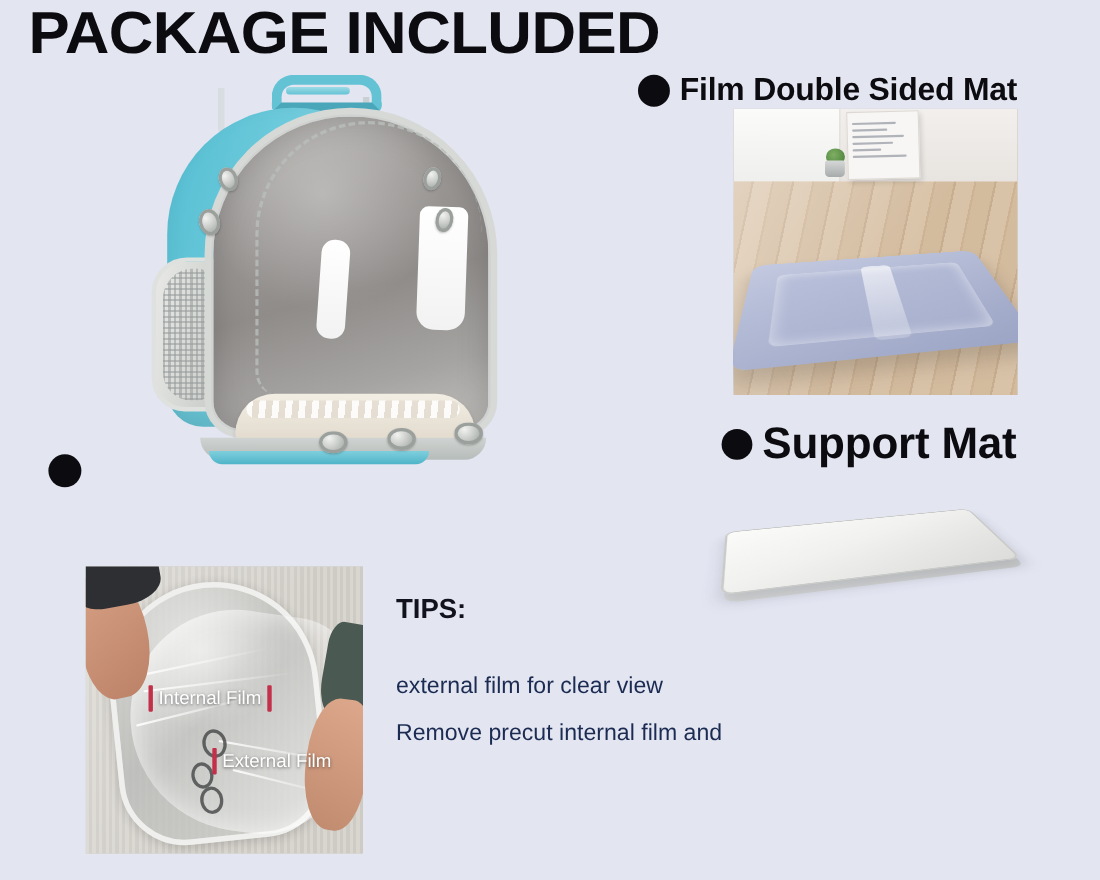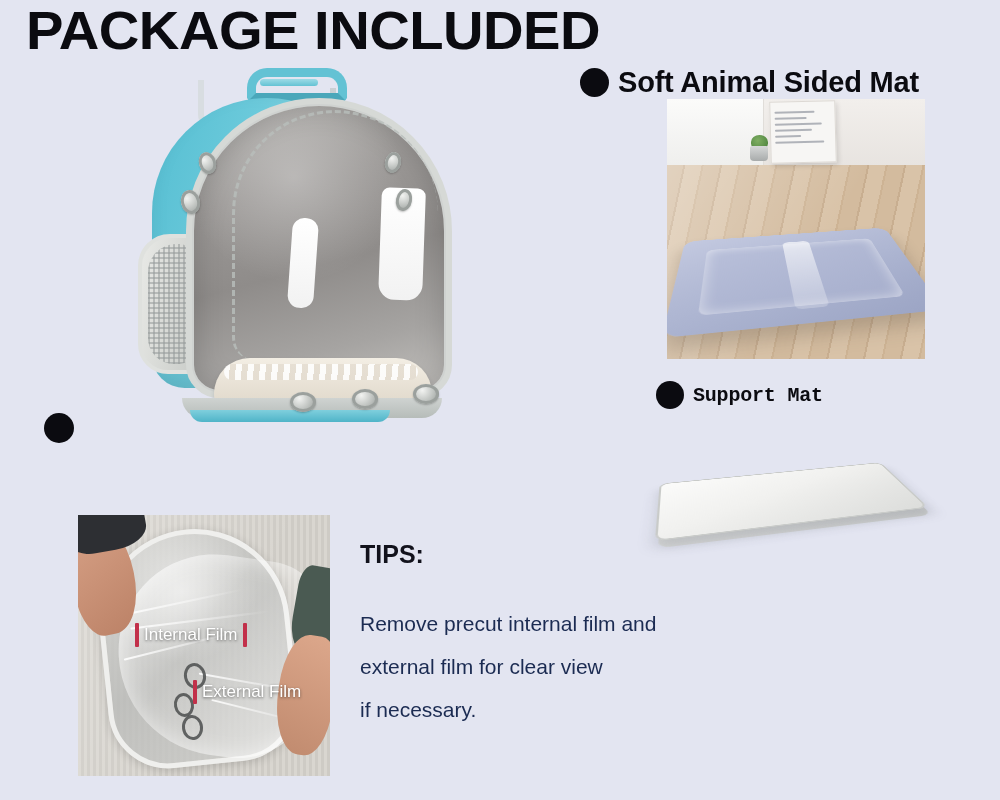--- a/index.html
+++ b/index.html
@@ -24,21 +24,21 @@
   .callout{position:absolute;display:flex;align-items:center;gap:9px;white-space:nowrap;}
   .dot{
     width:27px;height:27px;border-radius:50%;background:#0b0b10;flex:0 0 auto;
   }
   .callout .txt{font-size:28px;font-weight:bold;color:#0b0b10;letter-spacing:-0.2px;}
   #callout-mat{left:580px;top:66px;}
   #callout-mat .dot{width:29px;height:29px;}
   #callout-mat .txt{font-size:29px;}
   #callout-support{left:656px;top:381px;}
   #callout-support .dot{width:28px;height:28px;}
-  #callout-support .txt{font-size:20px;font-family:Liberation Mono, monospace;}
+  #callout-support .txt{font-size:40px;}
   #callout-backpack{left:44px;top:413px;}
   #callout-backpack .dot{width:30px;height:30px;}
   #callout-backpack .txt{font-size:31px;}
 
   
   .tips-title{
     position:absolute;left:360px;top:540px;
     font-size:25px;font-weight:bold;color:#12121c;letter-spacing:0px;
   }
   .tips-body{
@@ -361,32 +361,31 @@
       <span class="bar"></span>
     </div>
     <div class="film-tag" id="film-tag-external">
       <span class="bar"></span>
       <span class="lbl">External Film</span>
     </div>
   </div>
 
   <div class="callout" id="callout-mat">
     <span class="dot"></span>
-    <span class="txt">Soft Animal Sided Mat</span>
+    <span class="txt">Film Double Sided Mat</span>
   </div>
 
   <div class="callout" id="callout-support">
     <span class="dot"></span>
     <span class="txt">Support Mat</span>
   </div>
 
   <div class="callout" id="callout-backpack">
     <span class="dot"></span>
   </div>
 
   <div class="tips-title">TIPS:</div>
   <div class="tips-body">
+    <div>external film for clear view</div>
     <div>Remove precut internal film and</div>
-    <div>external film for clear view</div>
-    <div>if necessary.</div>
   </div>
 
 </div>
 
 </body></html>

